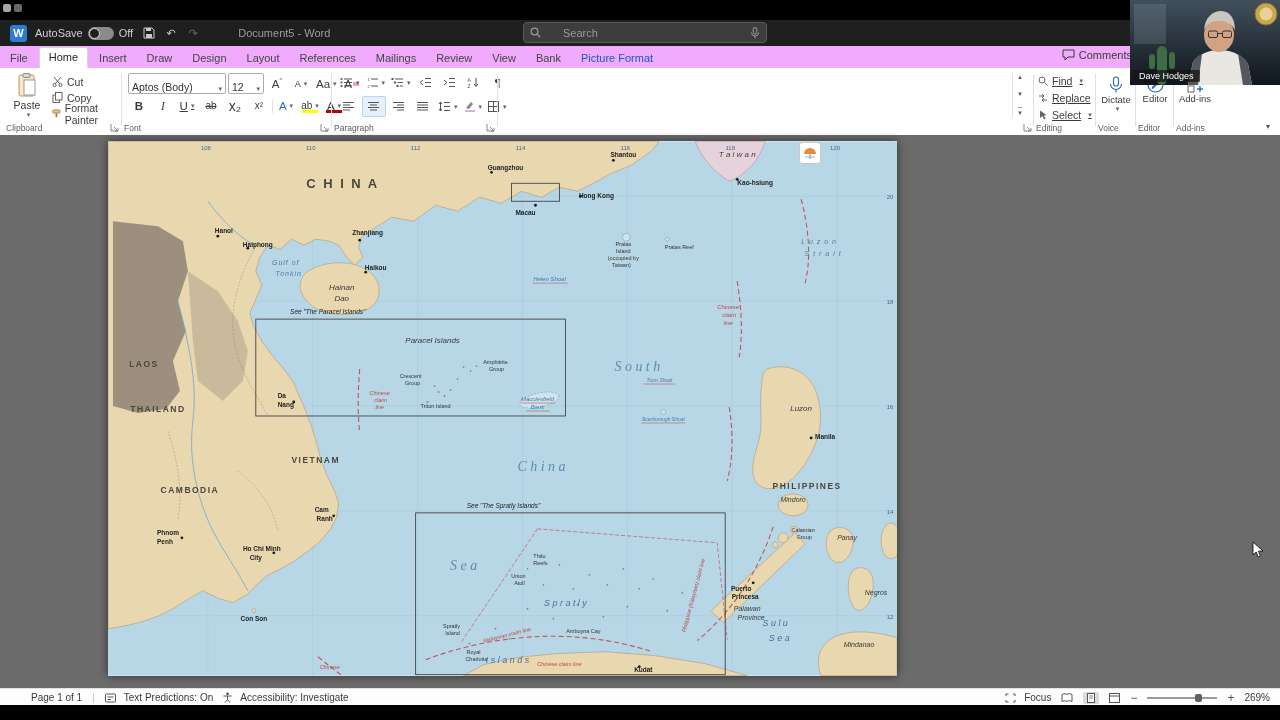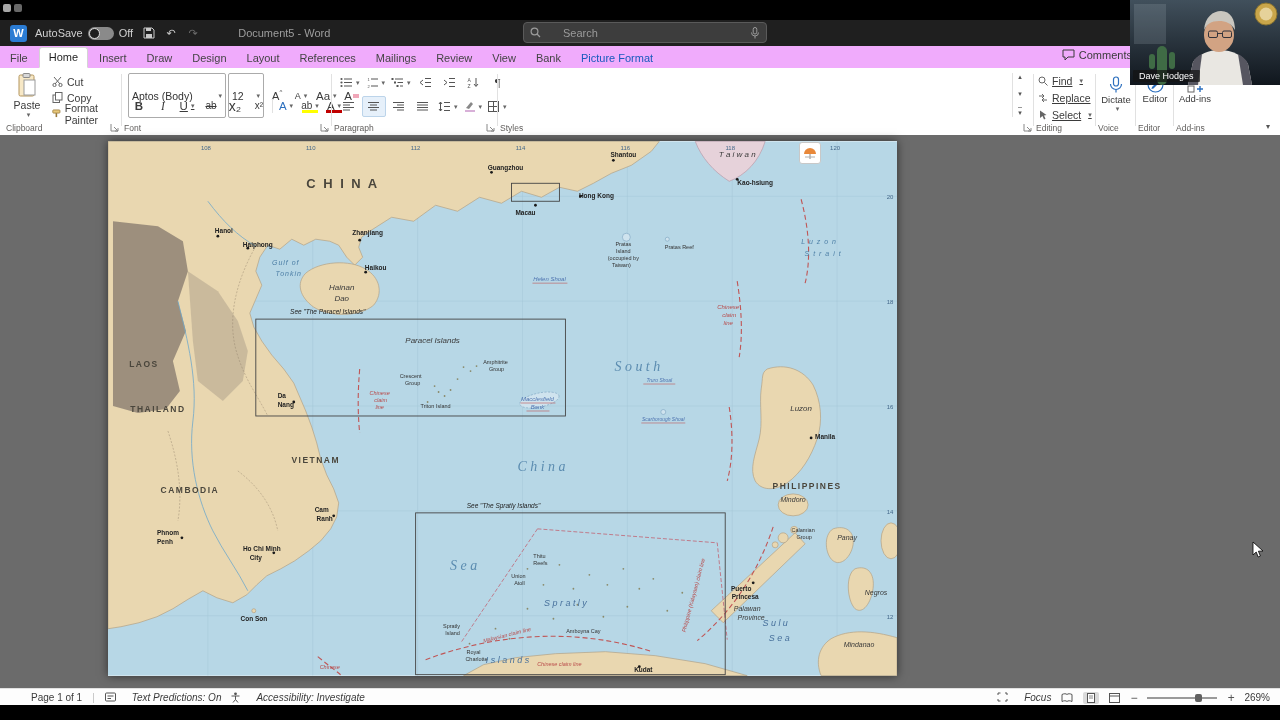--- a/index.html
+++ b/index.html
@@ -30,22 +30,22 @@
   .rtab.contextual{color:#185abd;}
   .comments-btn{position:absolute;right:148px;top:49px;display:flex;align-items:center;gap:4px;color:#3b3b3b;font-size:11px;}
   
   .ribbon{position:absolute;left:0;top:68px;width:1280px;height:67px;background:#fff;border-bottom:1px solid #d6d6d6;}
   .rgroup{position:absolute;top:0;height:67px;}
   .glabel{position:absolute;bottom:2px;left:0;width:100%;text-align:left;font-size:8.5px;color:#605e5c;}
   .launcher{position:absolute;right:1px;bottom:3px;width:9px;height:9px;}
   .gdiv{position:absolute;top:6px;width:1px;height:52px;background:#e1e1e1;}
   .rbtn{height:19px;min-width:18px;display:inline-flex;align-items:center;justify-content:center;
         font-size:11.5px;color:#3b3b3b;border-radius:2px;padding:0 2px;position:relative;cursor:pointer;}
-  .combo{height:19px;border:1px solid #ababab;border-radius:2px;display:flex;align-items:center;
-         font-size:10.5px;color:#333;padding:12px 3px;justify-content:space-between;background:#fff;cursor:pointer;}
+  .combo{height:19px;border:1px solid #ababab;border-radius:2px;display:flex;align-items:flex-end;
+         font-size:10.5px;color:#333;padding:0 3px;justify-content:space-between;background:#fff;cursor:pointer;}
   .caret{font-size:7px;color:#666;margin-left:3px;}
   .row1{position:absolute;left:4px;top:5px;display:flex;align-items:center;gap:2px;}
   .row2{position:absolute;left:4px;top:28px;display:flex;align-items:center;gap:2px;}
   .bigbtn{display:flex;flex-direction:column;align-items:center;width:42px;margin-top:5px;cursor:pointer;color:#3b3b3b;font-size:10.5px;}
   .smallrow{display:flex;align-items:center;gap:4px;height:15px;font-size:10.5px;color:#3b3b3b;cursor:pointer;}
   .ub{text-decoration:underline;}
   .strike{text-decoration:line-through;}
   .colorbar{position:absolute;left:3px;bottom:2px;right:3px;height:3px;}
   .styles-gallery{position:absolute;left:10px;top:5px;display:flex;gap:2px;align-items:stretch;height:44px;}
   .style-item{display:flex;align-items:center;padding:0 10px;border:1px solid transparent;border-radius:2px;
@@ -84,21 +84,21 @@
   .ml-red{font-size:6px;font-style:italic;fill:#b84848;}
   .ml-red-s{font-size:5.5px;font-style:italic;fill:#b84848;}
   .ml-shoal{font-size:6px;font-style:italic;fill:#4f74b0;}
   .ml-shoal-s{font-size:5px;font-style:italic;fill:#4f74b0;}
   
   .statusbar{position:absolute;left:0;top:688px;width:1280px;height:17px;background:#fdfdfd;border-top:1px solid #e1e1e1;
              display:flex;align-items:center;font-size:10px;color:#3b3b3b;}
   .sb-left,.sb-right{display:flex;align-items:center;gap:10px;padding-left:21px;}
   .sb-left{margin-left:10px;}
   .sb-right{margin-left:auto;margin-right:10px;}
-  .sb-item{display:flex;align-items:flex-start;gap:16px;cursor:pointer;font-style:italic;}
+  .sb-item{display:flex;align-items:flex-end;gap:8px;cursor:pointer;}
   .zoom-track{width:70px;height:2px;background:#9a9a9a;position:relative;}
   .zoom-thumb{position:absolute;left:48px;top:-3px;width:7px;height:8px;background:#616161;border-radius:2px;cursor:pointer;}
   .bottom-strip{position:absolute;left:0;top:705px;width:1280px;height:15px;background:#000;}
   
   .webcam{position:absolute;right:0;top:0;width:150px;height:85px;background:#000;z-index:60;}
   .nametag{position:absolute;left:3px;bottom:3px;background:rgba(20,20,20,.72);color:#fff;font-size:9px;padding:1px 6px;border-radius:1px;}
   .cursor{position:absolute;left:1252px;top:541px;z-index:70;}
 </style>
 </head>
 <body>
@@ -409,21 +409,20 @@
         </svg>
     </div>
     <div class="gdiv" style="left:497px"></div>
 
     <div class="rgroup" style="left:500px;width:533px">
       <div class="gal-arrows">
         <span>▴</span>
         <span>▾</span>
         <span style="border-top:1px solid #999;padding-top:1px">▾</span>
       </div>
-      <div class="glabel">Styles</div>
       <svg class="launcher" viewBox="0 0 9 9">
           <path d="M1,1 v7 h7" fill="none" stroke="#888"></path>
           <path d="M4,4 l4,4 M8,5 v3 h-3" fill="none" stroke="#888"></path>
         </svg>
     </div>
     <div class="gdiv" style="left:1033px"></div>
 
     <div class="rgroup" style="left:1036px;width:58px">
       <div class="edit-rows">
         <div class="smallrow">

